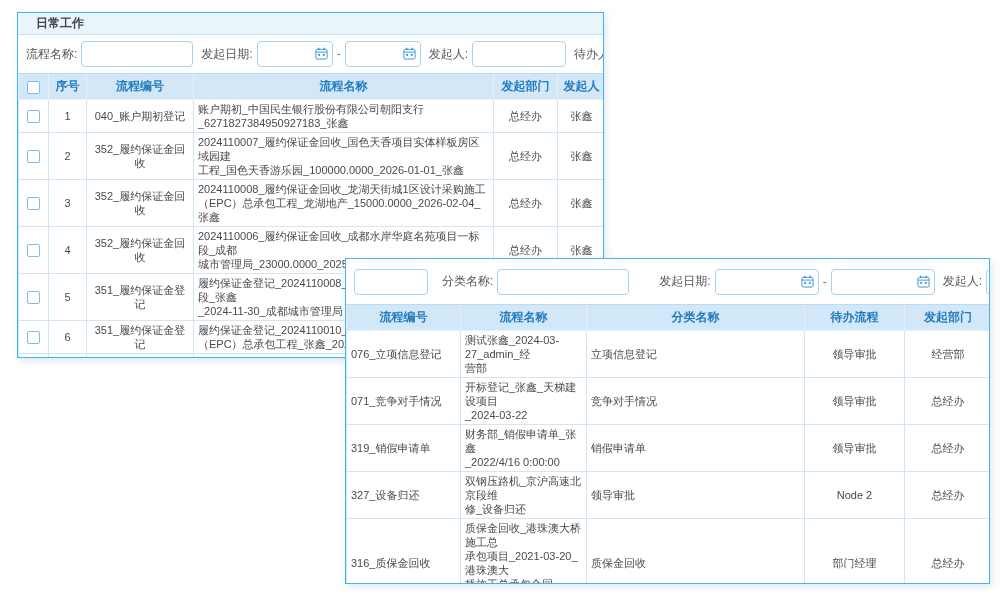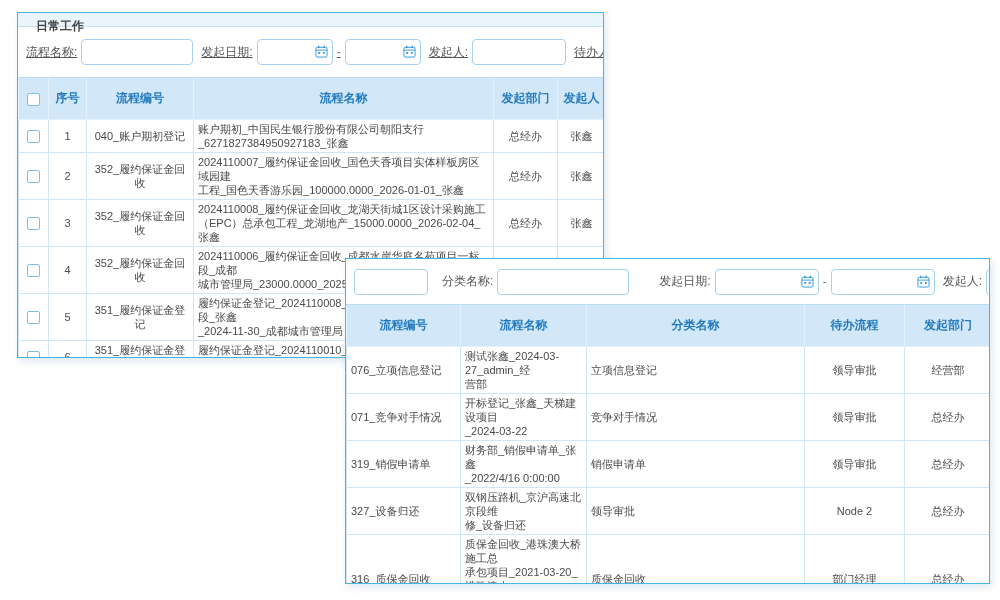--- a/index.html
+++ b/index.html
@@ -14,42 +14,42 @@
     --text:#4a4a4a;
   }
   *{box-sizing:border-box;margin:0;padding:0;}
   html,body{width:1000px;height:600px;overflow:hidden;background:#fff;
     font-family:"Liberation Sans","DejaVu Sans",sans-serif;color:var(--text);}
   .panel{position:absolute;background:#fff;border:1px solid var(--panel-border);
     box-shadow:2px 3px 8px rgba(60,120,170,.18);overflow:hidden;}
   #panel1{left:17px;top:12px;width:587px;height:346px;z-index:1;}
   #panel2{left:345px;top:258px;width:645px;height:326px;z-index:2;}
 
-  .tabbar{display:flex;align-items:flex-start;background:var(--tab-bg);
-    border-bottom:1px solid var(--tab-border);height:14px;padding-left:4px;}
+  .tabbar{display:flex;align-items:center;background:var(--tab-bg);
+    border-bottom:1px solid var(--tab-border);height:22px;padding-left:4px;}
   .tab{font-size:12px;font-weight:bold;color:#444;padding:5px 14px 5px 14px;cursor:default;position:relative;}
   .tab.active{background:#fff;border:1px solid var(--tab-border);border-bottom:2px solid var(--accent);
     border-radius:3px 3px 0 0;margin-bottom:-1px;padding-bottom:6px;}
   .tab .close{font-weight:normal;color:#8aa8c0;font-size:11px;position:relative;top:-5px;margin-left:4px;}
 
   .filters{display:flex;align-items:center;padding:0 6px;font-size:12px;color:#555;white-space:nowrap;overflow:hidden;}
-  #panel1 .filters{height:50px;text-decoration:underline;}
+  #panel1 .filters{height:38px;}
   #panel2 .filters{height:45px;}
   .filters label{margin:0 4px 0 8px;flex:none;}
   .filters input[type=text]{height:26px;border:1px solid var(--input-border);border-radius:4px;
     background:#fff;outline:none;flex:none;padding:0 4px;font-size:12px;}
   .date-wrap{position:relative;flex:none;}
   .date-wrap input{width:100%;padding-right:20px;}
   .date-wrap .cal{position:absolute;right:5px;top:6px;}
   .dash{margin:0 4px;color:#777;flex:none;}
 
   table{border-collapse:collapse;table-layout:fixed;width:100%;font-size:11px;}
   .tblwrap{border-top:1px solid #b9dcf3;}
   th{background:var(--th-bg);color:var(--th-text);font-weight:bold;font-size:12px;
-    padding:12px 2px;border:1px solid #e6f2fb;border-top:none;text-align:center;height:22px;}
+    padding:4px 2px;border:1px solid #e6f2fb;border-top:none;text-align:center;height:22px;}
   td{border:1px solid var(--cell-border);padding:2px 4px;line-height:14px;vertical-align:middle;
     text-align:center;overflow:hidden;}
   td.c-name,td.c-left{text-align:left;white-space:pre-line;}
   input.cb{appearance:none;-webkit-appearance:none;width:13px;height:13px;border:1px solid #7fbce6;
     border-radius:2px;background:#fff;vertical-align:middle;margin:0;}
 </style>
 </head>
 <body>
 
 <div class="panel" id="panel1">

